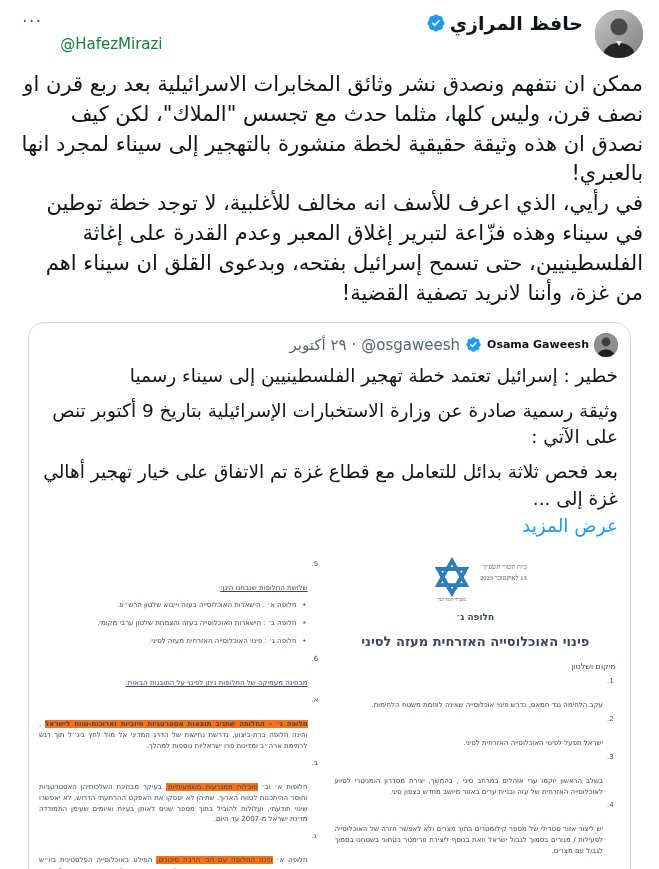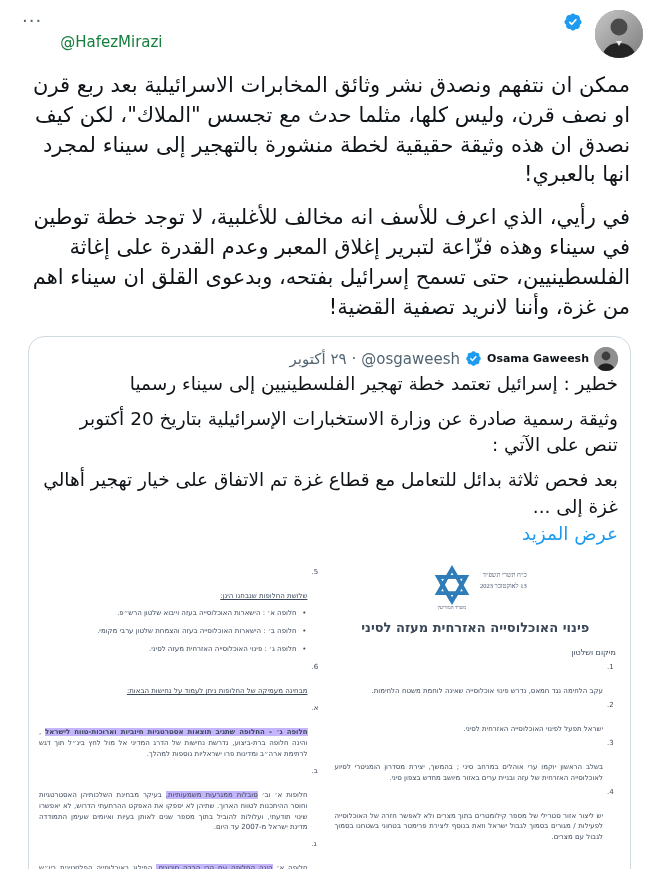--- a/index.html
+++ b/index.html
@@ -15,34 +15,34 @@
   .name-row { display:flex; align-items:center; gap:4px; }
   .disp-name { font-weight:700; font-size:19px; }
   .badge { width:20px; height:20px; flex:0 0 auto; }
   .badge svg { display:block; width:100%; height:100%; }
   .handle { font-size:15px; color:#15803d; direction:ltr; text-align:left; margin-top:1px; }
   .more-btn { color:#536471; font-size:18px; letter-spacing:1px; margin-right:auto; padding:2px 6px;
     cursor:pointer; line-height:1; direction:ltr; }
 
   
   .tweet-body { margin-top:12px; font-size:21px; line-height:1.42; }
-  .tweet-body p { margin:13px; }
+  .tweet-body p { margin:0; }
 
   
   .quote-card { margin:13px 12px 0 12px; border:1px solid #cfd9de; border-radius:16px; overflow:hidden; background:#fff; }
   .q-pad { padding:10px 12px 6px 12px; }
   .q-hdr { display:flex; align-items:center; gap:5px; }
   .q-avatar { width:24px; height:24px; border-radius:50%; overflow:hidden; flex:0 0 auto; background:#8d8d8d; }
   .q-avatar svg { display:block; width:100%; height:100%; }
   .q-name { font-weight:700; font-size:11px; }
   .q-badge { width:17px; height:17px; }
   .q-badge svg { display:block; width:100%; height:100%; }
   .q-meta { font-size:15px; color:#536471; }
   .q-handle { direction:ltr; unicode-bidi:isolate; }
-  .q-body { font-size:18.5px; line-height:1.42; }
+  .q-body { margin-top:6px; font-size:18.5px; line-height:1.42; }
   .q-body p { margin:0 0 9px 0; }
   .q-body p:last-of-type { margin-bottom:0; }
   .show-more { color:#1d9bf0; cursor:pointer; font-size:18.5px; display:inline-block; margin-top:1px; }
 
   
   .doc { display:flex; direction:rtl; gap:14px; background:#fff; padding:12px 14px 0 10px;
     color:#3b4859; }
   .doc-page { flex:1; min-width:0; font-size:7px; line-height:1.55; text-align:justify; }
   .doc-right .doc-top { display:flex; justify-content:center; align-items:flex-start;font-family:Liberation Serif, serif; }
   .doc-dates { font-size:6.5px; color:#44506b; text-align:right; line-height:1.7; padding-top:4px; }
@@ -53,21 +53,21 @@
   .doc-subtitle { text-align:center; font-weight:700; font-size:13px; margin-top:7px; }
   .doc-sec { font-weight:400; font-size:8px; margin:9px 0 3px 0; text-align:right; }
   .doc-li { display:flex; gap:4px; margin-bottom:3px; }
   .doc-li .n { flex:0 0 9px; text-align:left; }
   .doc-li .t { flex:1;margin-top:24px; }
   .doc-left { padding-top:2px; }
   .doc-head-u { text-decoration:underline; }
   .doc-bullets { margin:6px 14px 8px 0; }
   .doc-bullet { display:flex; gap:5px; margin-bottom:7px; }
   .doc-bullet .b { flex:0 0 5px; }
-  .hl { background:#c4b5fd; }
+  .hl { background:#f97316; }
   .doc-bold { font-weight:700; }
   .doc-left .doc-li { margin-bottom:6px; }
 </style>
 </head>
 <body>
 
 <div class="page">
 
   <div class="hdr">
     <div class="avatar">
@@ -80,20 +80,21 @@
               <stop offset="1" stop-color="#7e7e7e"></stop>
         </linearGradient>
           </defs>
         <circle cx="24" cy="17" r="8.5" fill="#4a4a4a"></circle>
         <path d="M7 48c1.5-11 9-15 17-15s15.5 4 17 15z" fill="#242424"></path>
         <path d="M21 31l3 5 3-5z" fill="#e8e8e8"></path>
       </svg>
     </div>
     <div class="hdr-names">
       <div class="name-row">
+        <span class="disp-name">حافظ المرازي</span>
         <span class="badge">
           <svg viewBox="0 0 24 24">
               <path fill="#1d9bf0" d="M22.25 12c0-1.43-.88-2.67-2.19-3.34.46-1.39.2-2.9-.81-3.91s-2.52-1.27-3.91-.81c-.66-1.31-1.91-2.19-3.34-2.19s-2.67.88-3.33 2.19c-1.4-.46-2.91-.2-3.92.81s-1.26 2.52-.8 3.91c-1.31.67-2.2 1.91-2.2 3.34s.89 2.67 2.2 3.34c-.46 1.39-.21 2.9.8 3.91s2.52 1.26 3.91.81c.67 1.31 1.91 2.19 3.34 2.19s2.68-.88 3.34-2.19c1.39.45 2.9.2 3.91-.81s1.27-2.52.81-3.91c1.31-.67 2.19-1.91 2.19-3.34zm-11.71 4.2L6.8 12.46l1.41-1.42 2.26 2.26 4.8-5.23 1.47 1.36-6.2 6.77z"></path>
             </svg>
         </span>
       </div>
       <div class="handle">@HafezMirazi</div>
     </div>
     <div class="more-btn">···</div>
   </div>
@@ -118,21 +119,21 @@
           <svg viewBox="0 0 24 24">
               <path fill="#1d9bf0" d="M22.25 12c0-1.43-.88-2.67-2.19-3.34.46-1.39.2-2.9-.81-3.91s-2.52-1.27-3.91-.81c-.66-1.31-1.91-2.19-3.34-2.19s-2.67.88-3.33 2.19c-1.4-.46-2.91-.2-3.92.81s-1.26 2.52-.8 3.91c-1.31.67-2.2 1.91-2.2 3.34s.89 2.67 2.2 3.34c-.46 1.39-.21 2.9.8 3.91s2.52 1.26 3.91.81c.67 1.31 1.91 2.19 3.34 2.19s2.68-.88 3.34-2.19c1.39.45 2.9.2 3.91-.81s1.27-2.52.81-3.91c1.31-.67 2.19-1.91 2.19-3.34zm-11.71 4.2L6.8 12.46l1.41-1.42 2.26 2.26 4.8-5.23 1.47 1.36-6.2 6.77z"></path>
             </svg>
         </span>
         <span class="q-meta q-handle">@osgaweesh</span>
         <span class="q-meta">·</span>
         <span class="q-meta">٢٩ أكتوبر</span>
       </div>
       <div class="q-body">
         <p>خطير : إسرائيل تعتمد خطة تهجير الفلسطينيين إلى سيناء رسميا</p>
-        <p>وثيقة رسمية صادرة عن وزارة الاستخبارات الإسرائيلية بتاريخ 20 أكتوبر تنص على الآتي :</p>
+        <p>وثيقة رسمية صادرة عن وزارة الاستخبارات الإسرائيلية بتاريخ 9 أكتوبر تنص على الآتي :</p>
         <p>بعد فحص ثلاثة بدائل للتعامل مع قطاع غزة تم الاتفاق على خيار تهجير أهالي غزة إلى ...</p>
         <span class="show-more">عرض المزيد</span>
       </div>
     </div>
 
     <div class="doc">
 
       <div class="doc-page doc-right">
         <div class="doc-top">
           <div class="doc-dates">
@@ -142,20 +143,21 @@
           <div class="doc-logo">
             <svg viewBox="0 0 60 54">
               <path d="M30 5 L11 38 L49 38 Z" fill="none" stroke="#2e7cb8" stroke-width="5" stroke-linejoin="miter"></path>
               <path d="M30 49 L11 16 L49 16 Z" fill="none" stroke="#2e7cb8" stroke-width="5" stroke-linejoin="miter"></path>
               <rect x="24" y="20" width="12" height="14" fill="#fff" opacity="0.85"></rect>
               <path d="M30 49 L11 16 L49 16 Z" fill="none" stroke="#2e7cb8" stroke-width="5" stroke-dasharray="30 9"></path>
             </svg>
             <div class="doc-logo-cap">משרד המודיעין</div>
           </div>
         </div>
+        <div class="doc-title">חלופה ג׳</div>
         <div class="doc-subtitle">פינוי האוכלוסייה האזרחית מעזה לסיני</div>
         <div class="doc-sec">מיקום ושלטון</div>
         <div class="doc-li">
           <span class="n">1.</span>
           <span class="t">עקב הלחימה נגד חמאס, נדרש פינוי אוכלוסייה שאינה לוחמת משטח הלחימות.</span>
         </div>
         <div class="doc-li">
           <span class="n">2.</span>
           <span class="t">ישראל תפעל לפינוי האוכלוסייה האזרחית לסיני.</span>
         </div>
@@ -184,21 +186,21 @@
             <span class="b">•</span>
             <span class="t">חלופה ב׳ : הישארות האוכלוסייה בעזה והצמחת שלטון ערבי מקומי.</span>
           </div>
           <div class="doc-bullet">
             <span class="b">•</span>
             <span class="t">חלופה ג׳ : פינוי האוכלוסייה האזרחית מעזה לסיני.</span>
           </div>
         </div>
         <div class="doc-li">
           <span class="n">6.</span>
-          <span class="t doc-head-u">מבחינה מעמיקה של החלופות ניתן לעמוד על נחישות הבאות:</span>
+          <span class="t doc-head-u">מבחינה מעמיקה של החלופות ניתן לפינוי על התובנות הבאות:</span>
         </div>
         <div class="doc-li">
           <span class="n">א.</span>
           <span class="t"><span></span><span class="hl doc-bold">חלופה ג׳ – החלופה שתניב תוצאות אסטרטגיות חיוביות וארוכות-טווח לישראל</span><span> , והינה חלופה ברת-ביצוע, נדרשת נחישות של הדרג המדיני אל מול לחץ בינ״ל תוך דגש לרתימת ארה״ב ומדינות פרו ישראליות נוספות למהלך.</span></span>
         </div>
         <div class="doc-li">
           <span class="n">ב.</span>
           <span class="t"><span>חלופות א׳ וב׳ </span><span class="hl">סובלות ממגרעות משמעותיות,</span><span> בעיקר מבחינת השלכותיהן האסטרטגיות וחוסר ההיתכנות לטווח הארוך. שתיהן לא יספקו את האפקט ההרתעתי הדרוש, לא יאפשרו שינוי תודעתי, ועלולות להוביל בתוך מספר שנים לאותן בעיות ואיומים שעימן התמודדה מדינת ישראל מ-2007 עד היום.</span></span>
         </div>
         <div class="doc-li">

